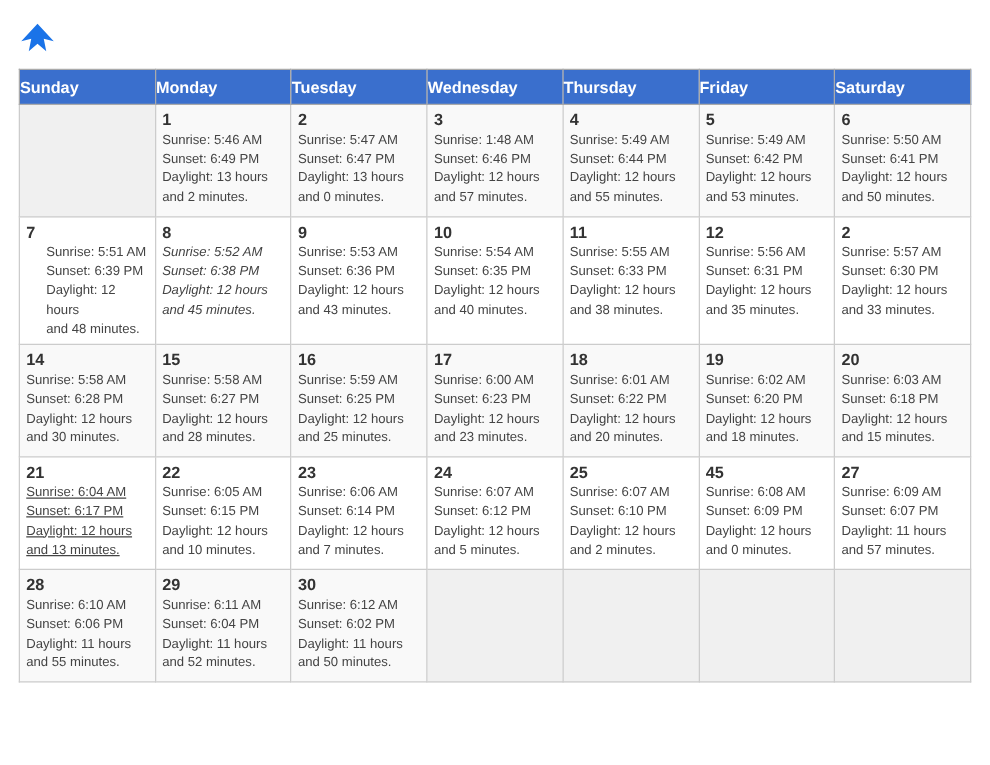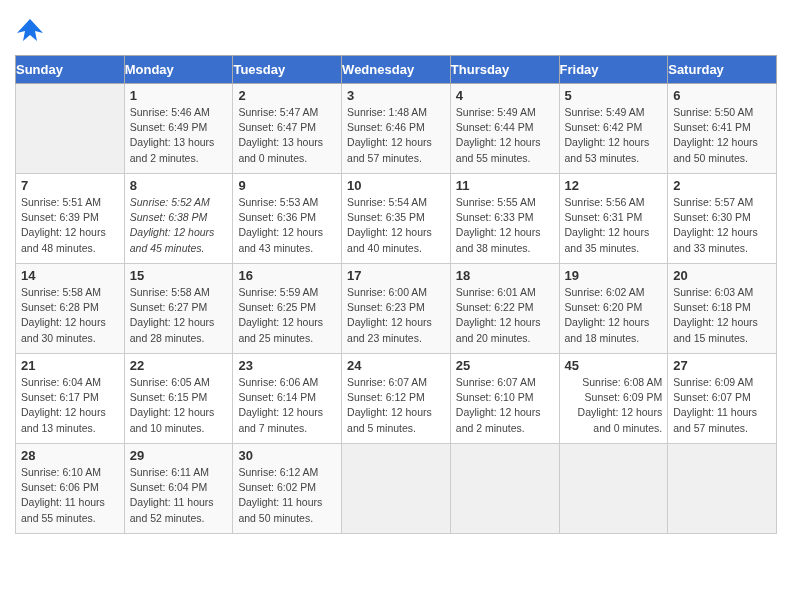--- a/index.html
+++ b/index.html
@@ -167,21 +167,21 @@
           <span class="day-number">6</span>
           <div class="day-info" style="white-space: pre-line;">Sunrise: 5:50 AM
 Sunset: 6:41 PM
 Daylight: 12 hours
 and 50 minutes.</div>
         </td>
       </tr>
       <tr>
         <td>
           <span class="day-number">7</span>
-          <div class="day-info" style="white-space: pre-line;">Sunrise: 5:51 AM
+          <div class="day-info" style="white-space: pre-line; margin-left: 16px;">Sunrise: 5:51 AM
 Sunset: 6:39 PM
 Daylight: 12 hours
 and 48 minutes.</div>
         </td>
         <td>
           <span class="day-number">8</span>
           <div class="day-info" style="white-space: pre-line; font-style: italic;">Sunrise: 5:52 AM
 Sunset: 6:38 PM
 Daylight: 12 hours
 and 45 minutes.</div>
@@ -269,21 +269,21 @@
           <span class="day-number">20</span>
           <div class="day-info" style="white-space: pre-line;">Sunrise: 6:03 AM
 Sunset: 6:18 PM
 Daylight: 12 hours
 and 15 minutes.</div>
         </td>
       </tr>
       <tr>
         <td>
           <span class="day-number">21</span>
-          <div class="day-info" style="white-space: pre-line;">Sunrise: 6:04 AM
+          <div class="day-info" style="white-space: pre-line; text-decoration: underline;">Sunrise: 6:04 AM
 Sunset: 6:17 PM
 Daylight: 12 hours
 and 13 minutes.</div>
         </td>
         <td>
           <span class="day-number">22</span>
           <div class="day-info" style="white-space: pre-line;">Sunrise: 6:05 AM
 Sunset: 6:15 PM
 Daylight: 12 hours
 and 10 minutes.</div>
@@ -304,21 +304,21 @@
         </td>
         <td>
           <span class="day-number">25</span>
           <div class="day-info" style="white-space: pre-line;">Sunrise: 6:07 AM
 Sunset: 6:10 PM
 Daylight: 12 hours
 and 2 minutes.</div>
         </td>
         <td>
           <span class="day-number">45</span>
-          <div class="day-info" style="white-space: pre-line; text-align: right;">Sunrise: 6:08 AM
+          <div class="day-info" style="white-space: pre-line;">Sunrise: 6:08 AM
 Sunset: 6:09 PM
 Daylight: 12 hours
 and 0 minutes.</div>
         </td>
         <td>
           <span class="day-number">27</span>
           <div class="day-info" style="white-space: pre-line;">Sunrise: 6:09 AM
 Sunset: 6:07 PM
 Daylight: 11 hours
 and 57 minutes.</div>

